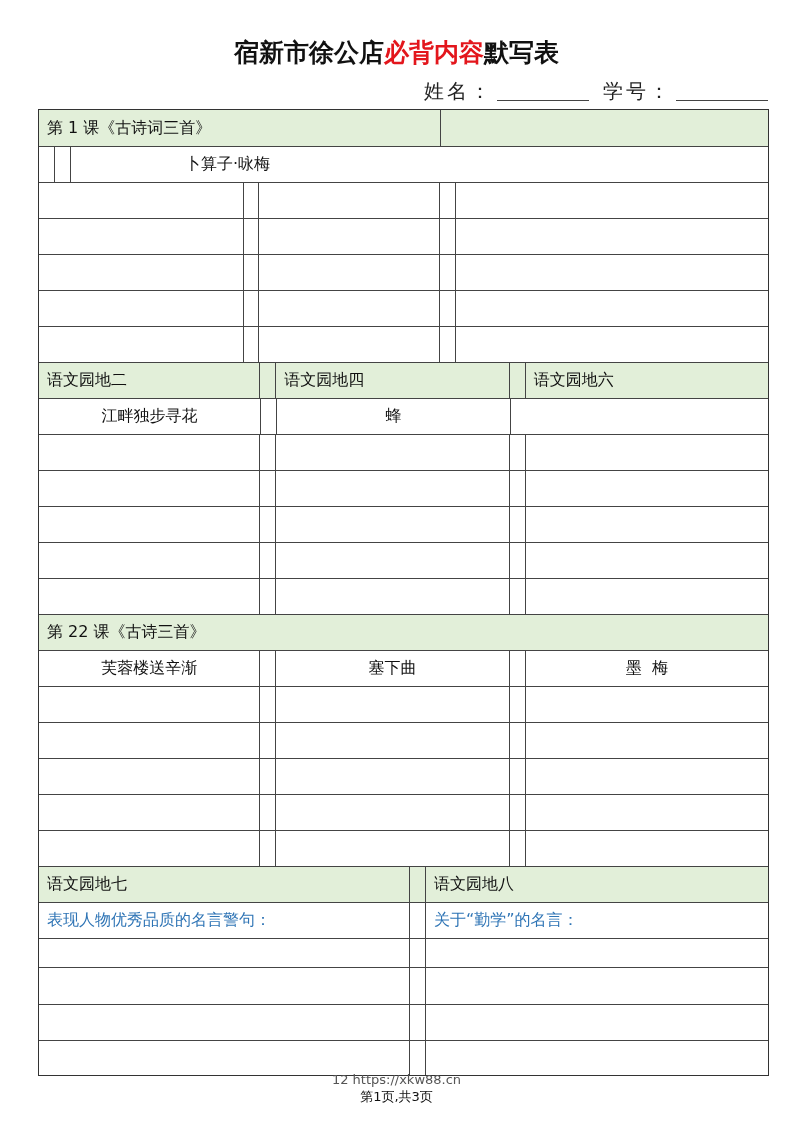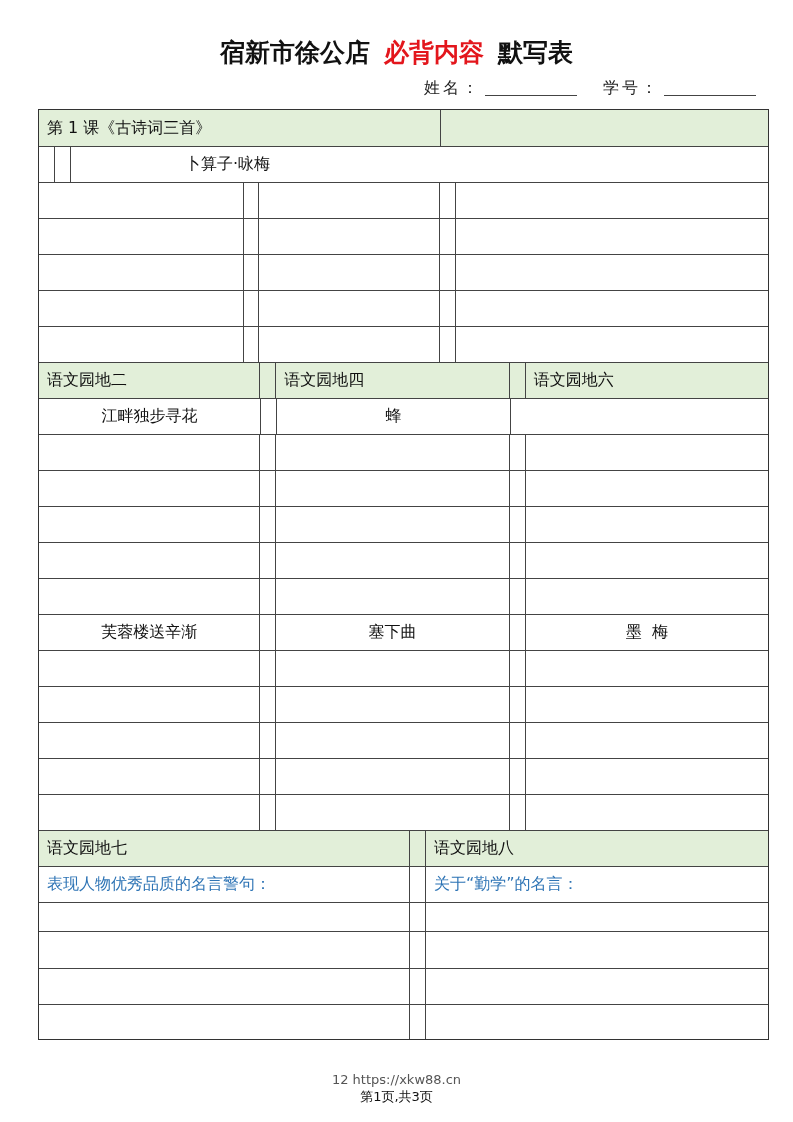--- a/index.html
+++ b/index.html
@@ -1,23 +1,23 @@
 <!DOCTYPE html>
 <html><head>
 <meta charset="utf-8">
 <style>
   html, body { margin: 0; padding: 0; background: #ffffff; }
   body { width: 793px; height: 1122px; position: relative; overflow: hidden;
          font-family: "DejaVu Sans", "Liberation Sans", sans-serif; color: #111; }
   .title { position: absolute; left: 0; top: 36px; width: 793px; text-align: center;
            font-size: 25px; font-weight: bold; letter-spacing: 0px; }
   .title .black { color: #111111; }
-  .title .red { color: #e3161c; margin: 0 14px; }
+  .title .red { color: #e3161c; margin: 0 0; }
   .meta { position: absolute; top: 78px; font-family: "DejaVu Serif", "Liberation Serif", serif;
-          font-size: 16px; color: #222; letter-spacing: 3px; }
+          font-size: 20px; color: #222; letter-spacing: 3px; }
   .meta .line { display: inline-block; width: 92px; border-bottom: 1px solid #444; height: 14px; vertical-align: -3px; margin-left: 4px; }
   .sheet { position: absolute; left: 38px; top: 109px; width: 731px; border: 1px solid #333;
            box-sizing: border-box; }
   .sec { position: relative; }
   .row { display: flex; height: 36px; box-sizing: border-box; border-top: 1px solid #444; }
   .sec:first-child .row:first-child { border-top: none; }
   .cell { box-sizing: border-box; border-left: 1px solid #444; display: flex; align-items: center;
           font-size: 16px; overflow: hidden; white-space: nowrap; }
   .cell:first-child { border-left: none; }
   .hdr { background: #e2efd9; }
@@ -138,20 +138,23 @@
     <div class="row">
         <div class="cell" style="width:221px"></div>
         <div class="cell" style="width:16px"></div>
         <div class="cell" style="width:234px"></div>
         <div class="cell" style="width:16px"></div>
         <div class="cell" style="width:244px"></div>
       </div>
   </div>
 
   <div class="sec">
+    <div class="row hdr">
+      <div class="cell" style="width:731px">第 22 课《古诗三首》</div>
+    </div>
     <div class="row">
       <div class="cell center" style="width:221px">芙蓉楼送辛渐</div>
       <div class="cell" style="width:16px"></div>
       <div class="cell center" style="width:234px">塞下曲</div>
       <div class="cell" style="width:16px"></div>
       <div class="cell center" style="width:244px;white-space:pre;">墨  梅</div>
     </div>
     <div class="row">
         <div class="cell" style="width:221px"></div>
         <div class="cell" style="width:16px"></div>

